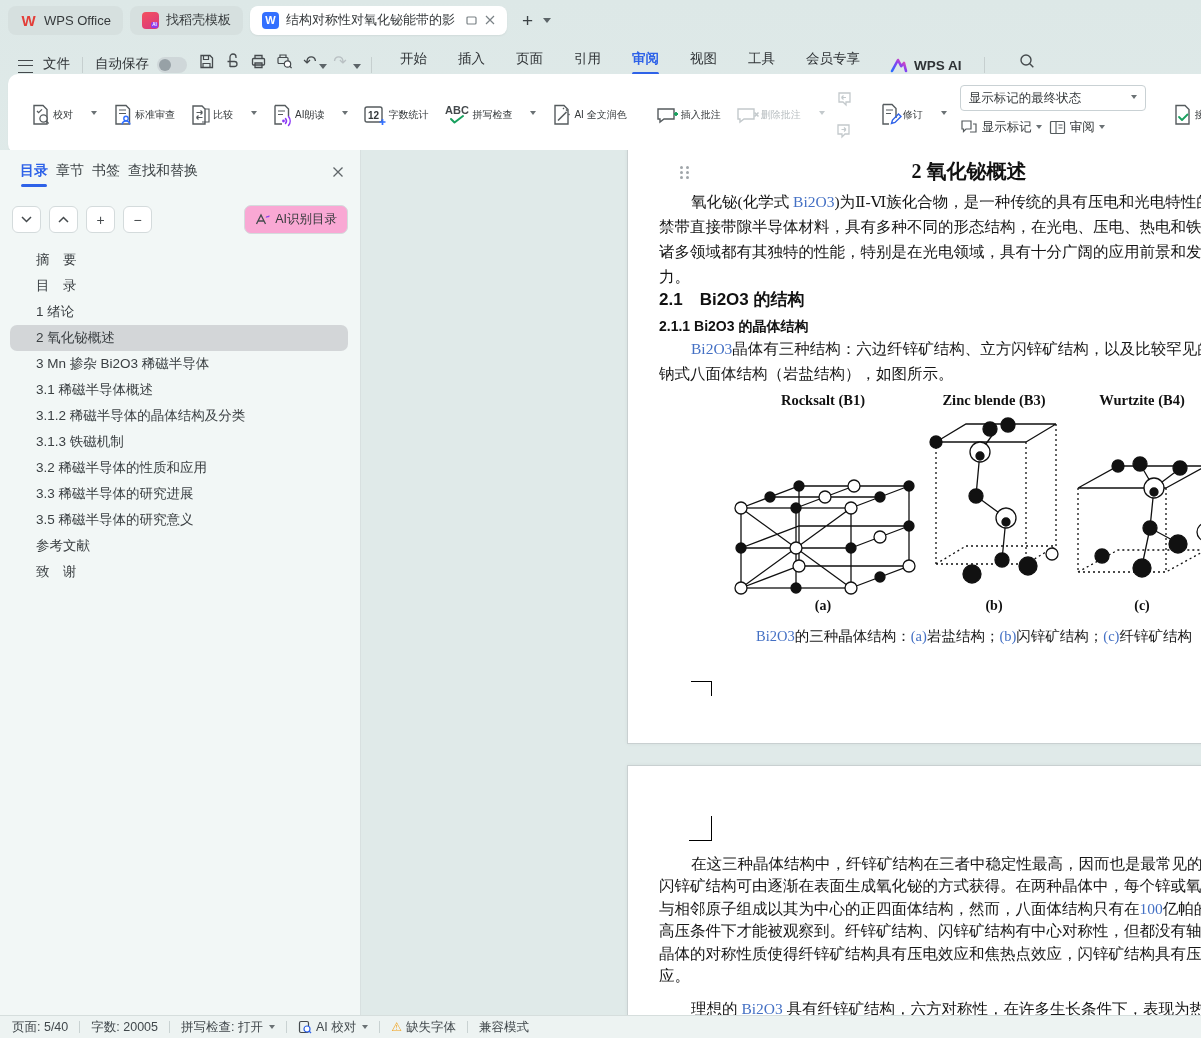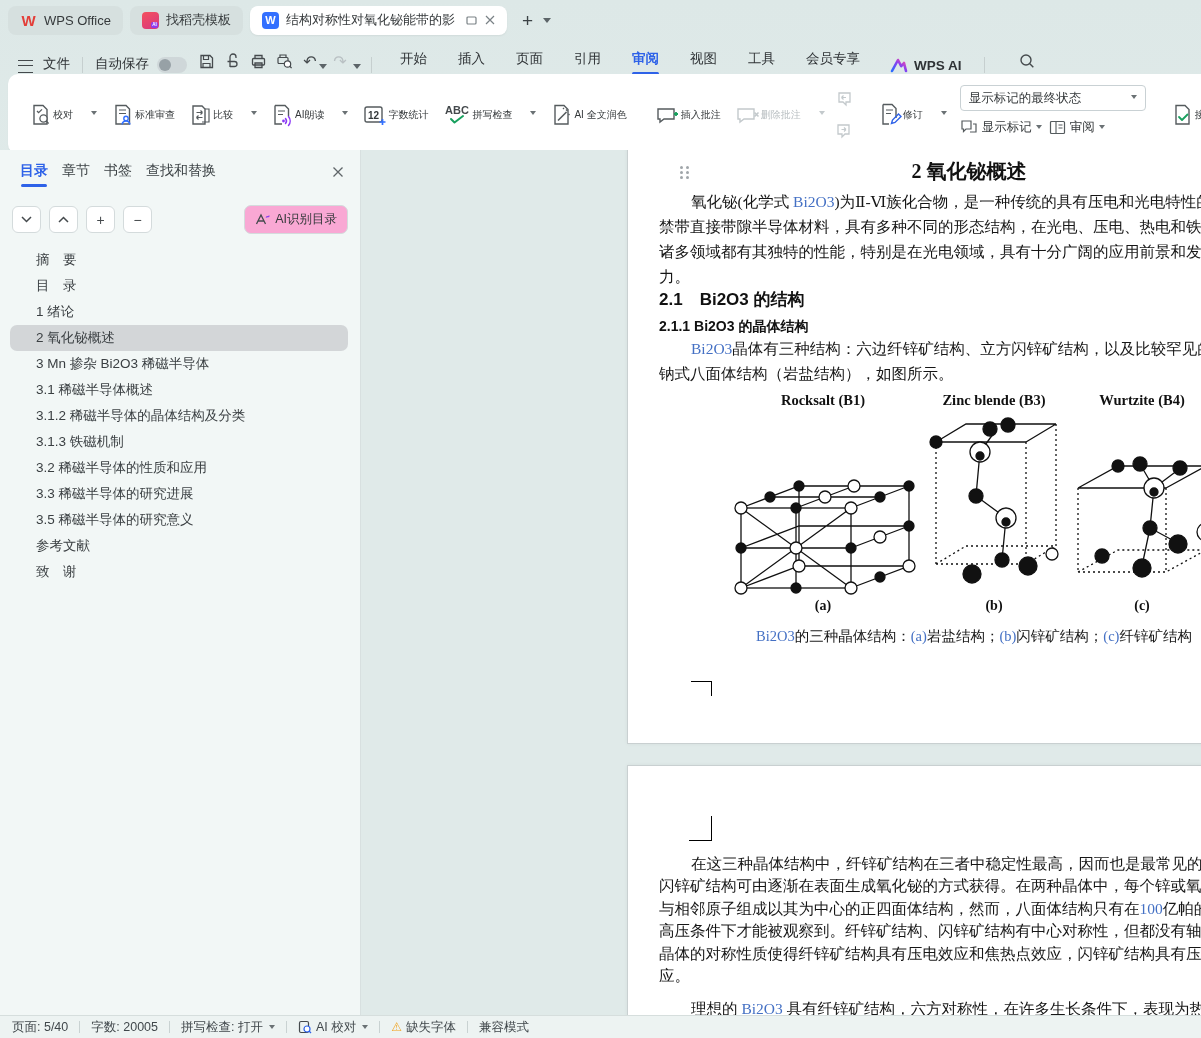--- a/index.html
+++ b/index.html
@@ -53,21 +53,21 @@
   .revcol{display:flex;flex-direction:column;gap:5px;padding:6px 4px 4px 6px}
   .rdd{width:168px;height:24px;border:1px solid #c9d1d4;border-radius:4px;display:flex;align-items:center;justify-content:space-between;padding:0 8px;font-size:12.5px;color:#35393b;background:#fff}
   .rsmrow{display:flex;gap:7px}
   .rsm{display:flex;align-items:center;gap:4px;font-size:12.5px;color:#35393b;height:22px;white-space:nowrap}
   .zh{font-size:13px;font-weight:bold;color:#454a4d}
   .cornerexp{align-self:flex-end;color:#98a0a4;font-size:10px;margin:0 0 4px -10px}
 
   
   .main{position:absolute;top:150px;left:0;right:0;bottom:22px}
   .sidebar{position:absolute;left:0;top:0;bottom:0;width:360px;background:#f2f7f6;border-right:1px solid #d8e0e0}
-  .stabs{position:absolute;top:12px;left:20px;display:flex;gap:14px;font-size:14px;color:#3c4245}
+  .stabs{position:absolute;top:12px;left:20px;display:flex;gap:8px;font-size:14px;color:#3c4245}
   .stab{position:relative;padding-bottom:7px}
   .stab.active{color:#2e62e8;font-weight:bold}
   .stab.active:after{content:"";position:absolute;left:1px;right:1px;bottom:0;height:3px;border-radius:2px;background:#2e62e8}
   .sclose{position:absolute;top:14px;right:16px;color:#5f6568}
   .stools{position:absolute;top:55px;left:12px;right:12px;display:flex;align-items:center;gap:8px}
   .sqbtn{width:27px;height:25px;background:#fff;border:1px solid #d4dbdc;border-radius:6px;display:flex;align-items:center;justify-content:center;color:#454a4d;font-size:14px}
   .aibtn{margin-left:auto;height:27px;background:#f9a8d4;border:1px solid #d4dbdc;border-radius:7px;display:flex;align-items:center;gap:5px;padding:0 10px;font-size:12.5px;color:#35393b}
   .toclist{position:absolute;top:97px;left:0;right:0}
   .tocitem{height:26px;line-height:26px;padding-left:36px;font-size:13.5px;color:#3a3f42;white-space:nowrap;overflow:hidden;cursor:default}
   .tocitem.sel{background:#d3d6d8;border-radius:7px;margin:0 12px 0 10px;padding-left:26px}

